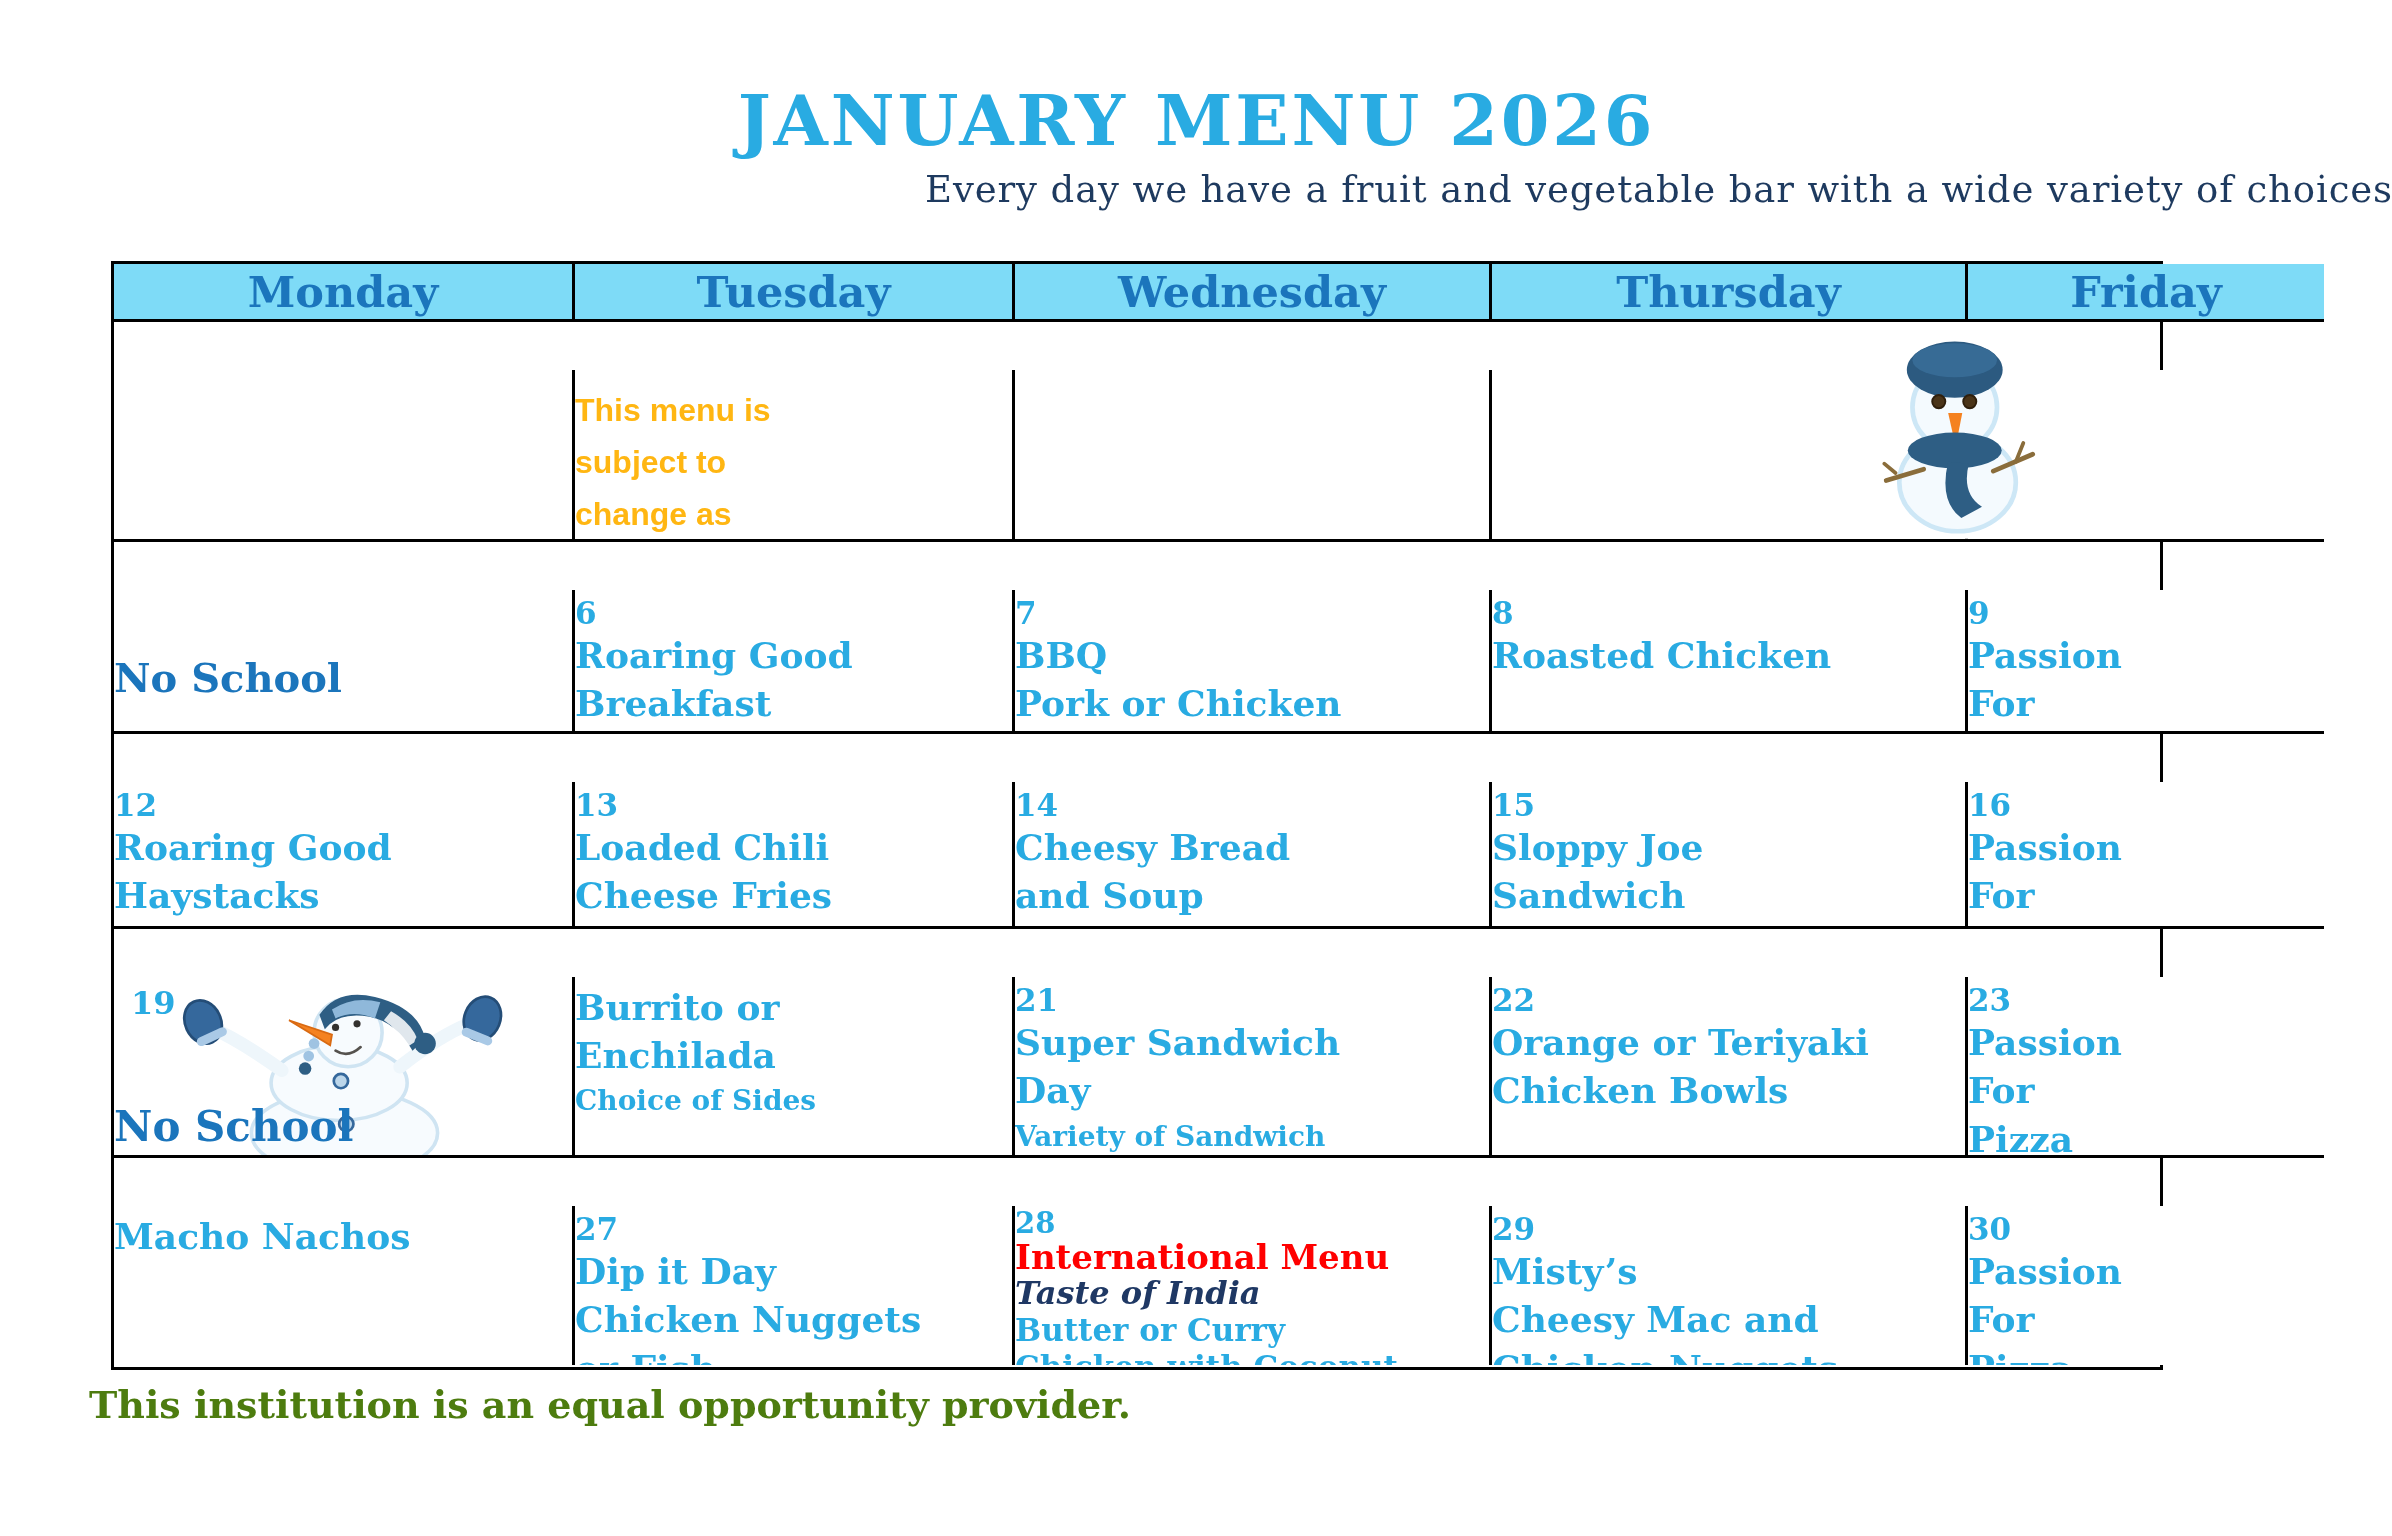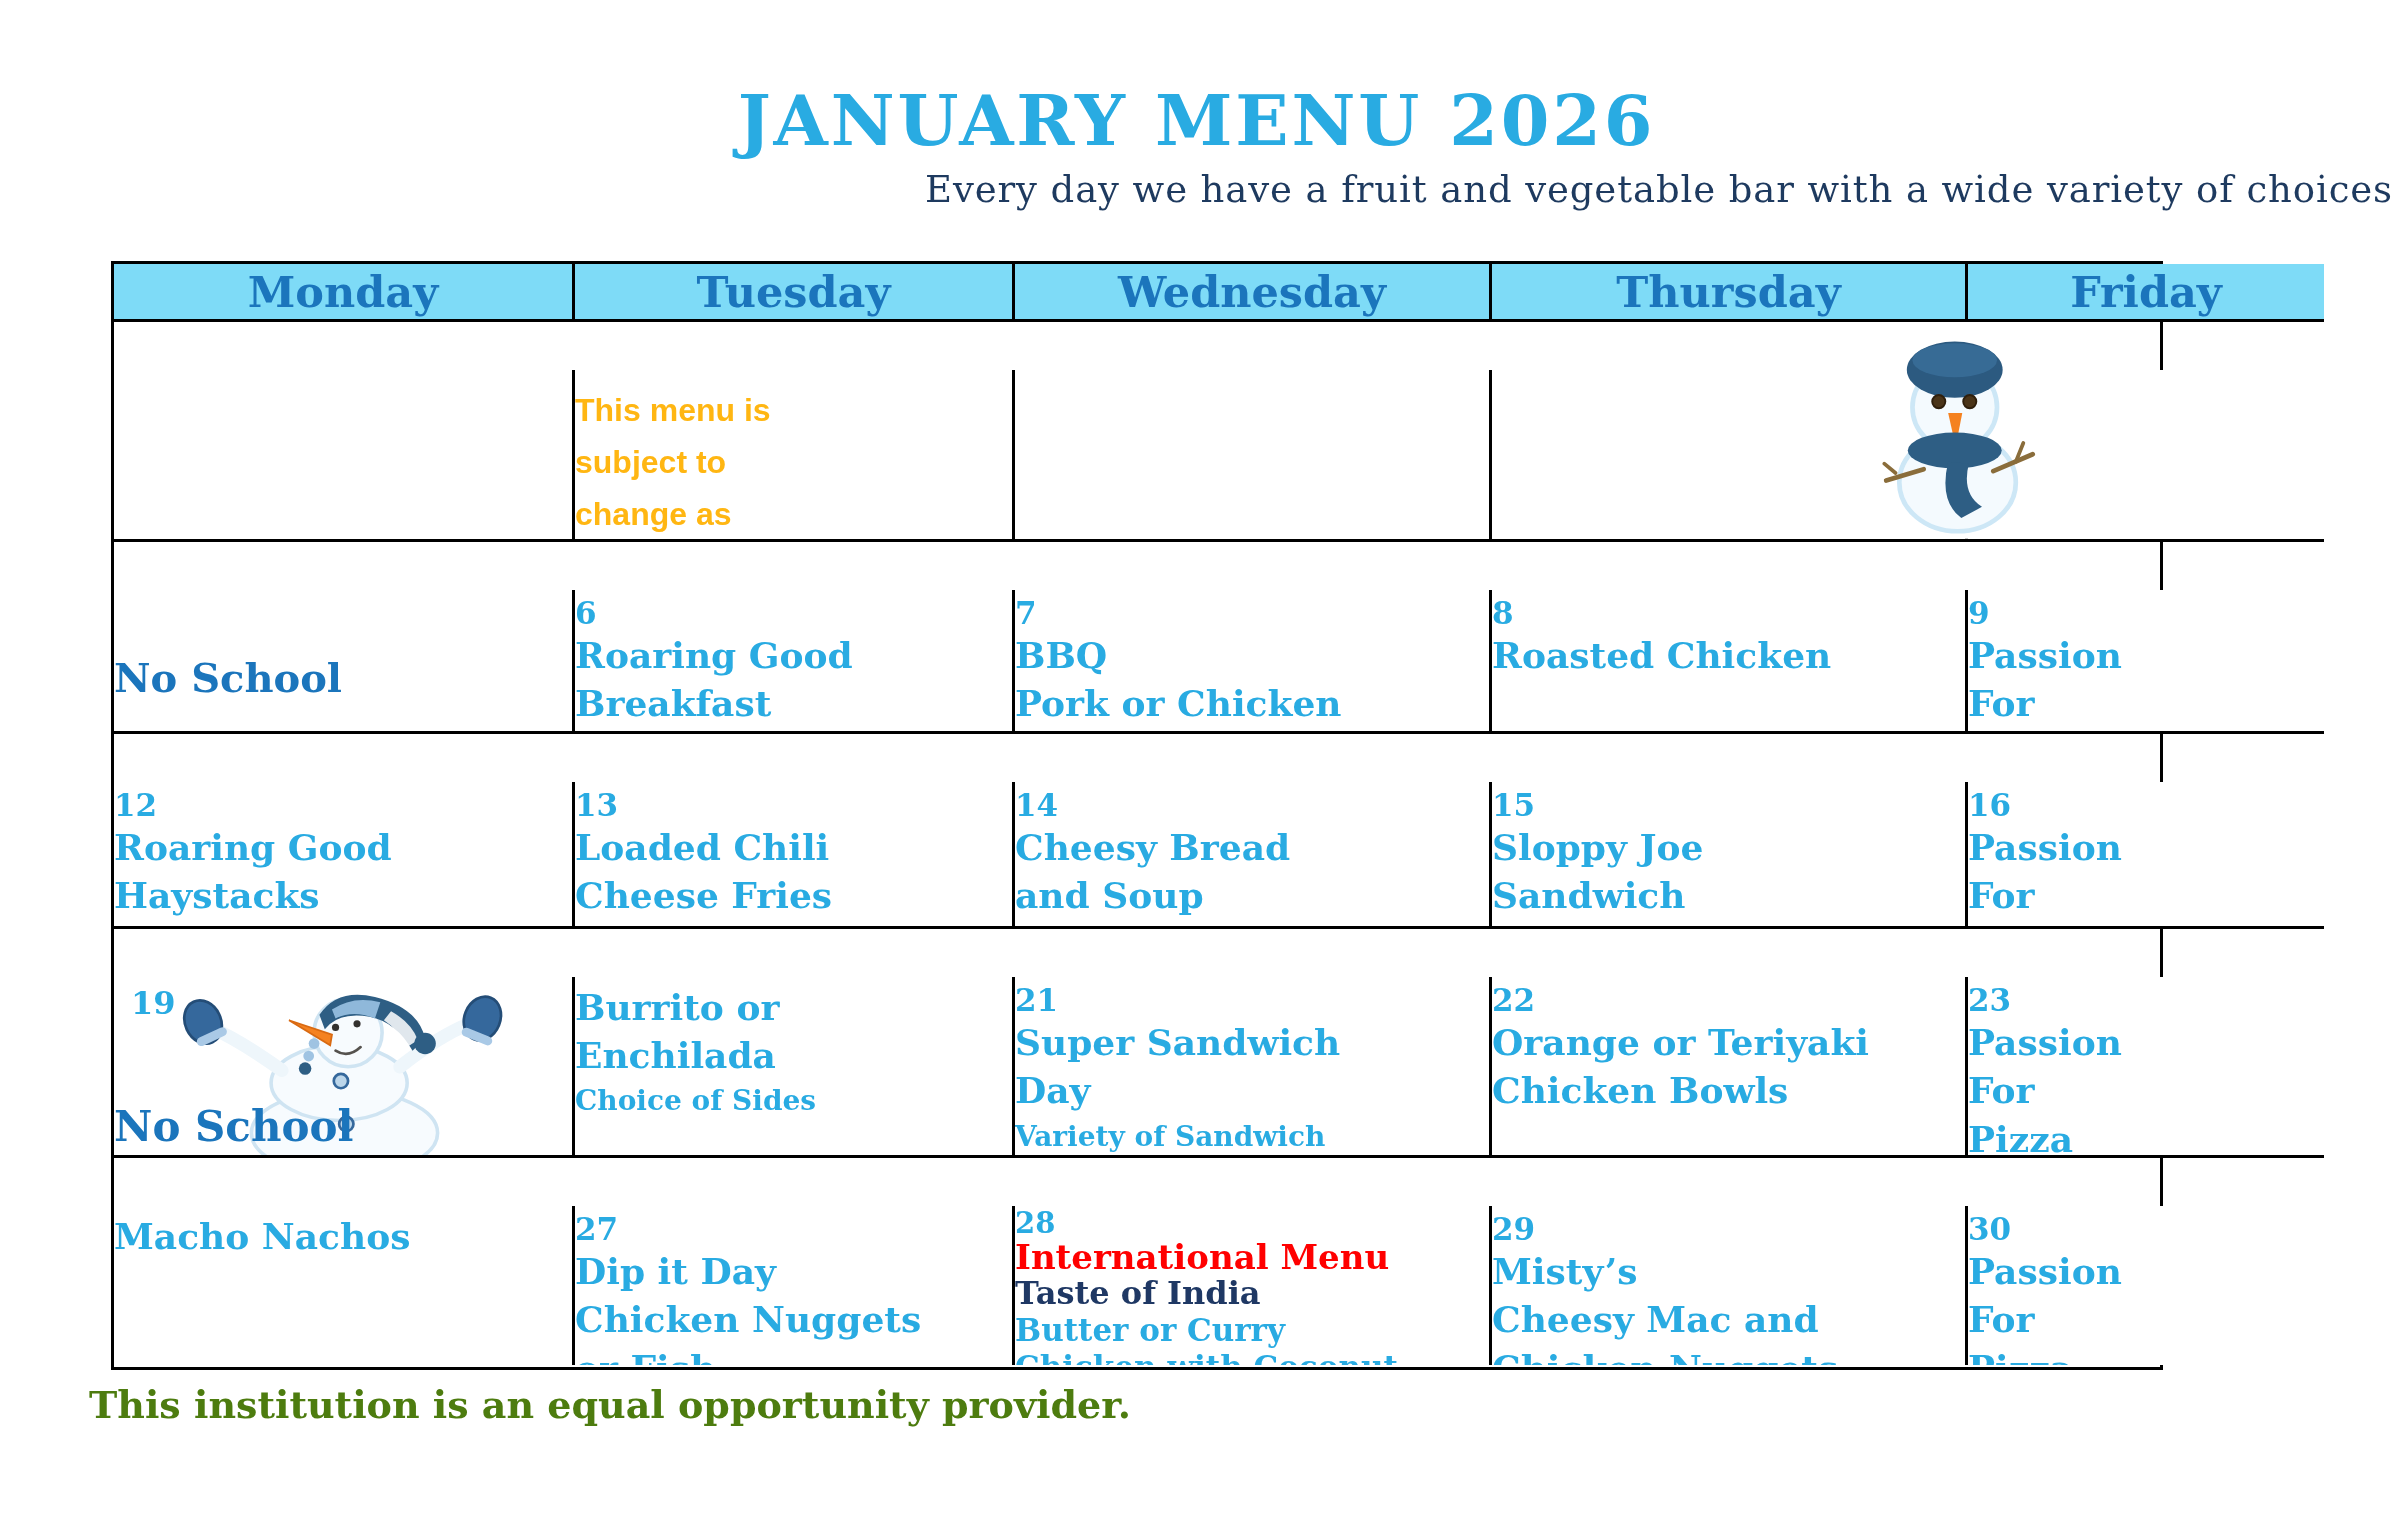--- a/index.html
+++ b/index.html
@@ -40,21 +40,21 @@
   
   .cell-19 .num{position:absolute;left:17px;top:7.5px;font-size:32px;}
   .cell-19 .ns2{position:absolute;left:0;bottom:3.8px;width:100%;color:#1b75bc;
                 font-size:42px;font-weight:bold;}
   .cell-19 svg{position:absolute;left:42px;top:11.3px;}
 
   
   .cell-28{padding-top:1.9px;}
   .cell-28 .num{font-size:29px;line-height:1.05;}
   .intl-heading{display:block;color:#ff0000;font-weight:bold;font-size:34px;line-height:1.12;}
-  .intl-sub{display:block;color:#1f3864;font-weight:bold;
+  .intl-sub{display:block;color:#1f3864;font-weight:bold;font-style:italic;
             font-size:32px;line-height:1.12;}
   .intl-text{display:block;white-space:pre-line;color:#29abe2;font-weight:bold;
              font-size:31px;line-height:1.2;}
 
   
   .snowman1{position:absolute;left:1759px;top:66px;z-index:3;}
 
   .footer{position:absolute;left:89px;top:1382px;font-size:38px;font-weight:bold;
           color:#4d7c0f;}
 </style>

